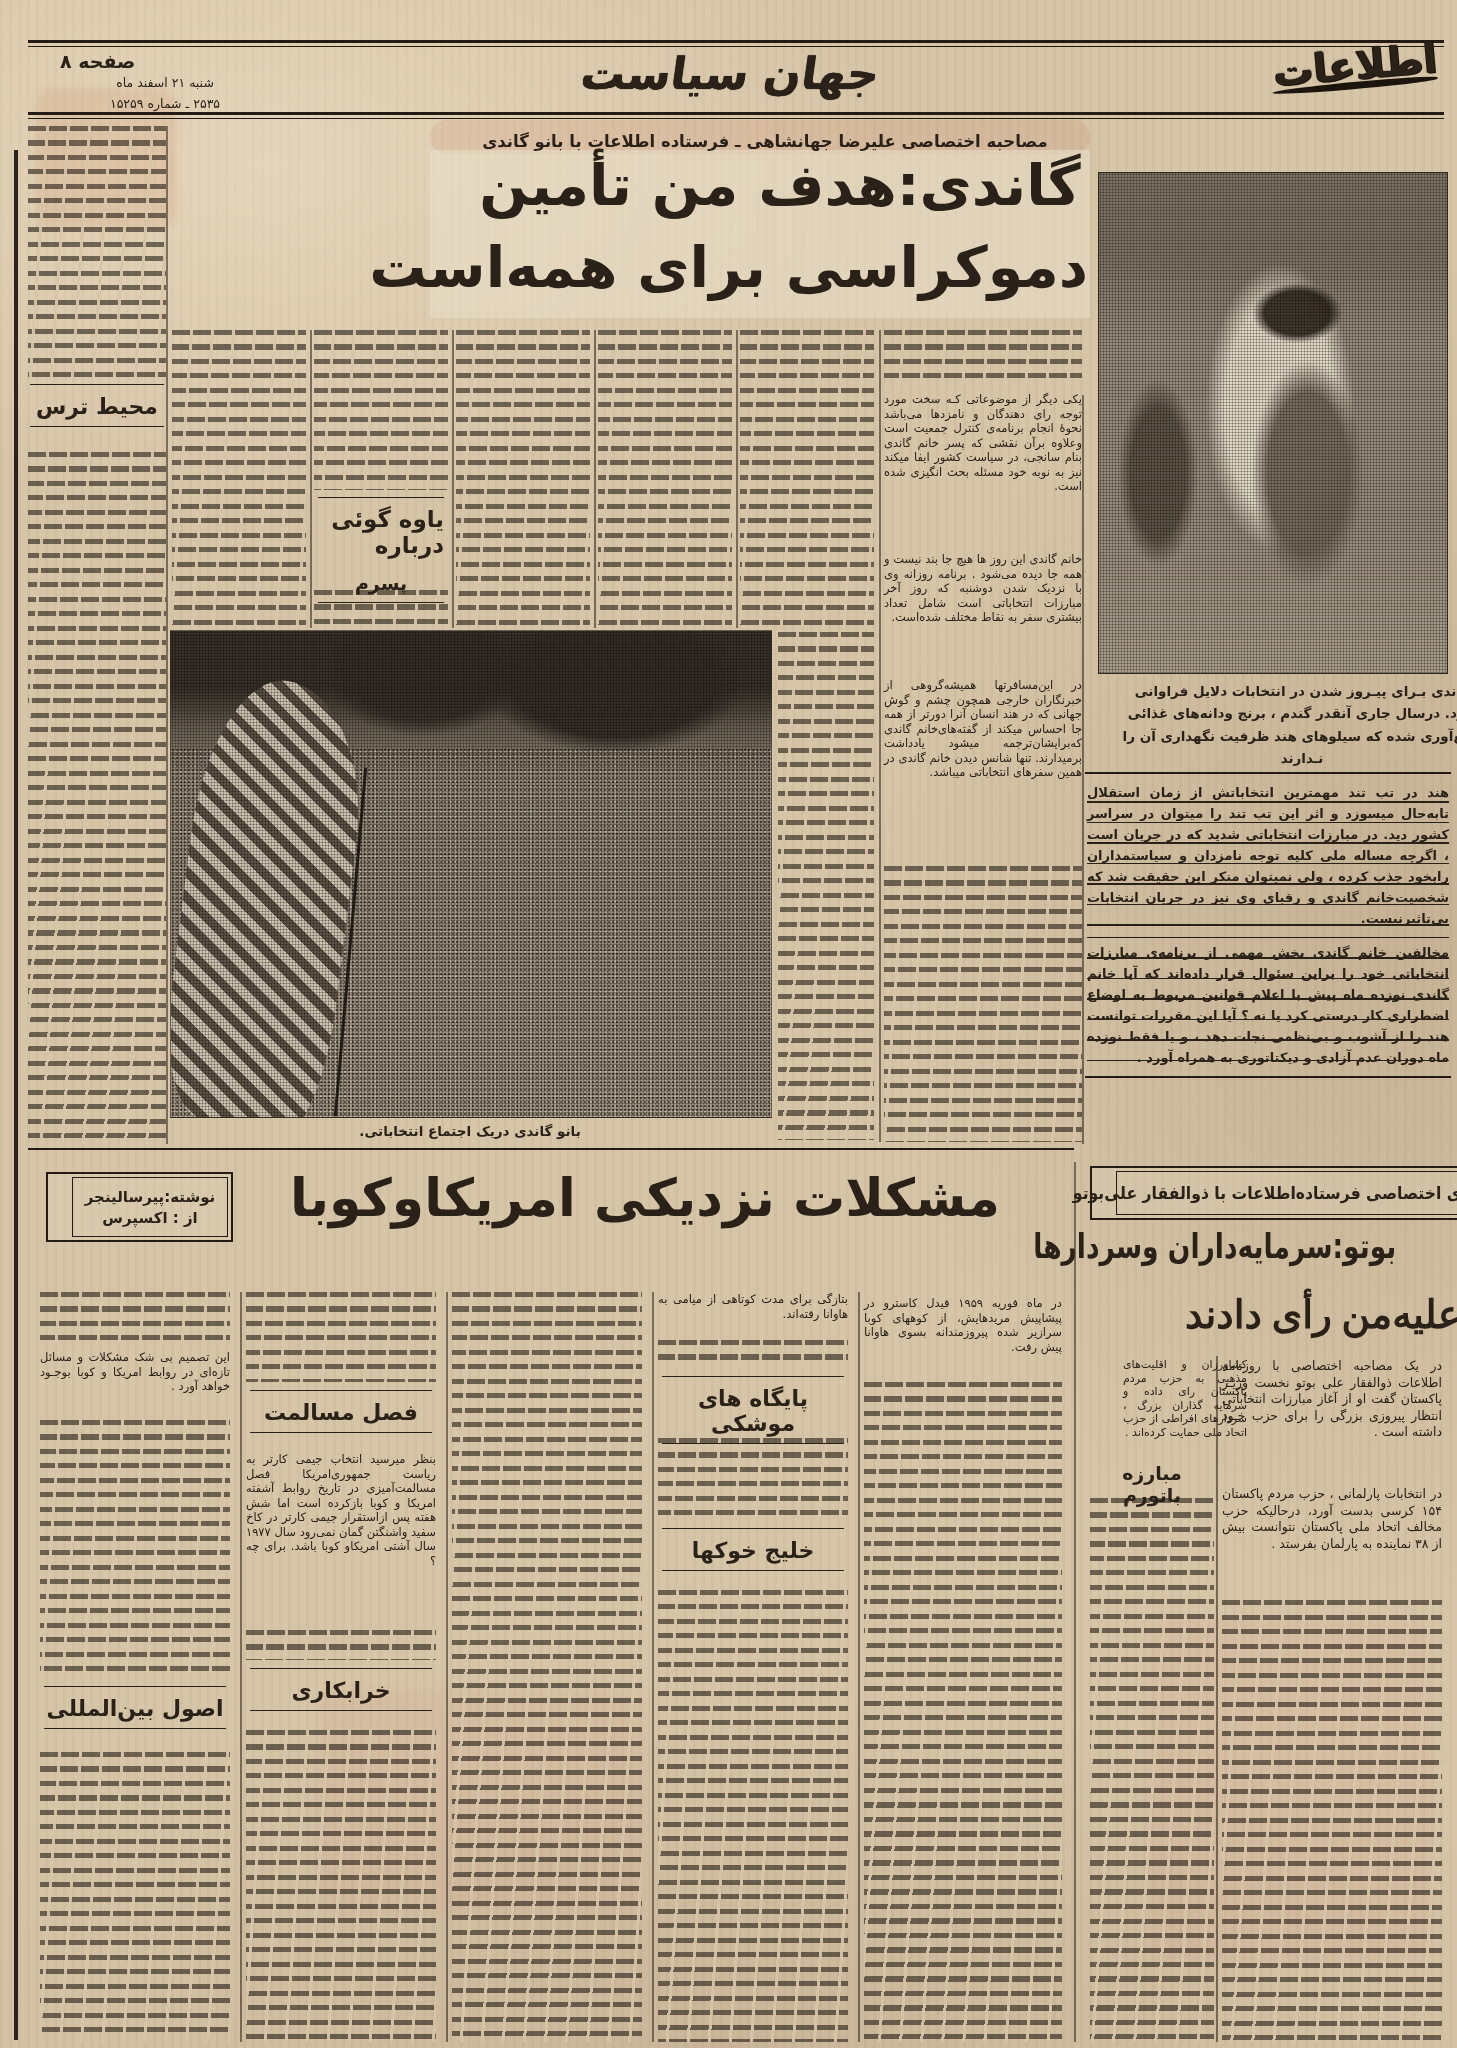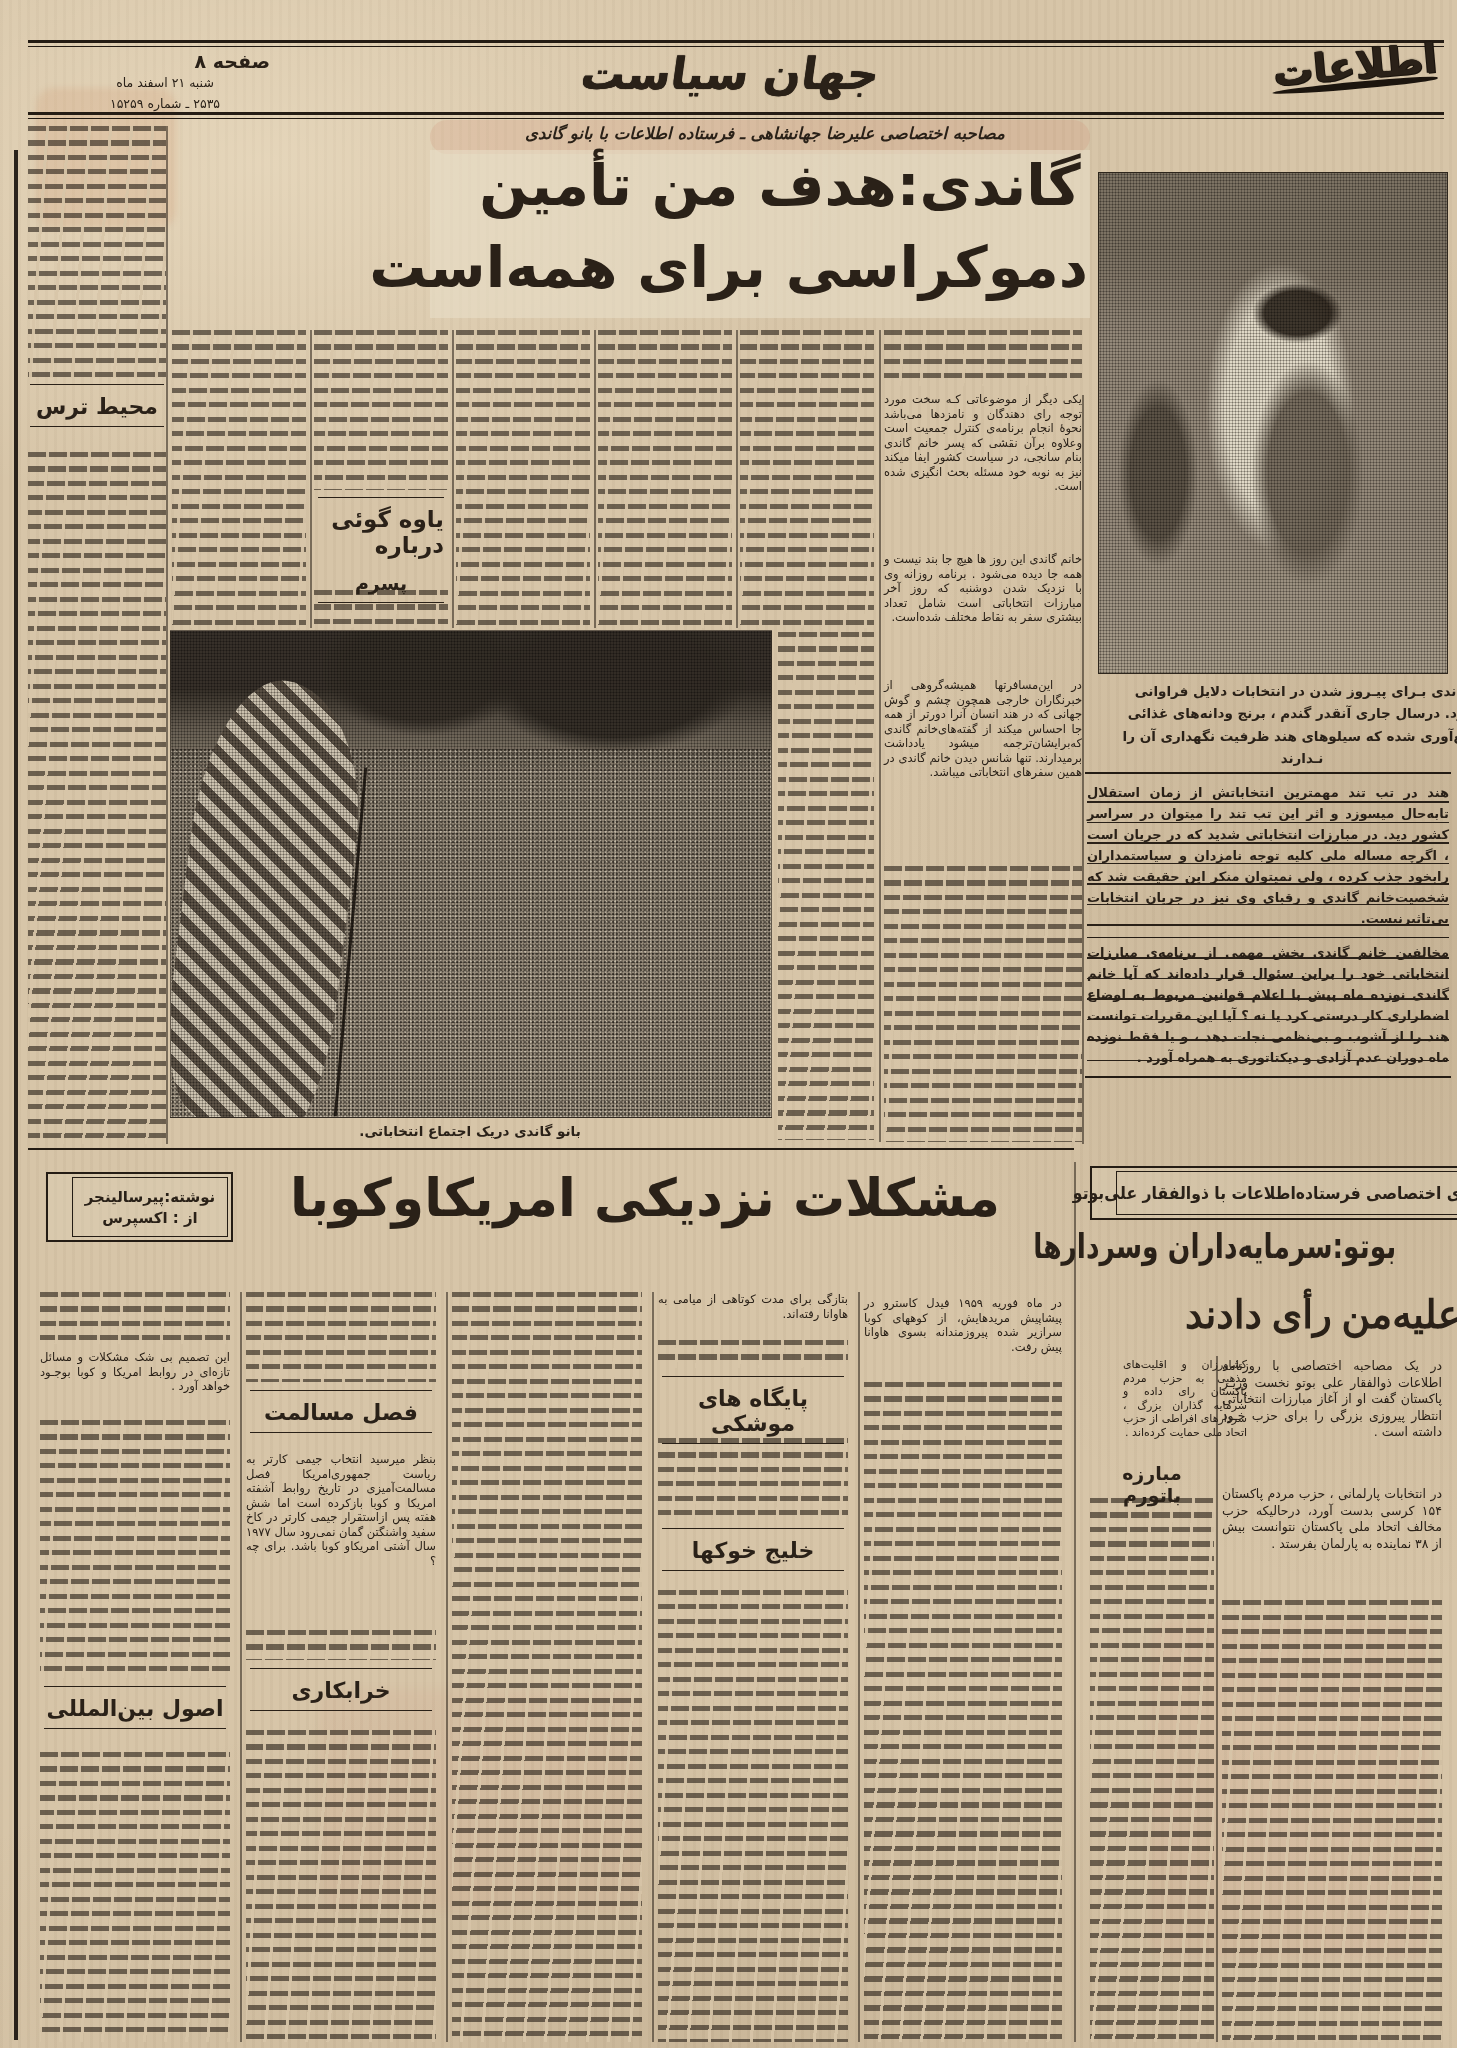--- a/index.html
+++ b/index.html
@@ -76,21 +76,21 @@
   .speaker{position:absolute;left:12px;top:10%;width:165px;height:92%;
     background:repeating-linear-gradient(38deg,#cfc5b2 0 9px,#5a5044 9px 18px);
     border-radius:46% 54% 22% 30% / 38% 34% 30% 26%;transform:rotate(7deg);opacity:.96;}
   .mic{position:absolute;left:178px;top:28%;width:3px;height:72%;background:#28211a;transform:rotate(5deg);}
   .kicker{font-weight:bold;font-size:16.5px;text-align:center;white-space:nowrap;}
   .section-title{font-weight:bold;font-size:44px;text-align:center;transform:skewX(-8deg);
     text-shadow:0 0 1px #2a2118,.5px 0 0 #2a2118;}
   .logo-text{font-weight:bold;font-size:40px;transform:rotate(-5deg);display:inline-block;
     text-shadow:0 0 1.5px #1c150e,1px 1px 0 #1c150e,-1px 0 0 #1c150e;}
   .logo-swash{display:block;height:7px;background:#1c150e;border-radius:60% 40% 50% 50%;margin-top:-6px;transform:rotate(-5deg);}
-  .pg-label{font-weight:bold;font-size:19px;text-align:right;}
+  .pg-label{font-weight:bold;font-size:19px;text-align:left;}
   .pg-small{font-size:12.5px;text-align:center;font-weight:500;line-height:1.7;}
 </style>
 </head>
 <body>
 
 <div class="page">
 
   <div class="abs drule z" style="left:28px;top:40px;width:1416px;"></div>
 
   <div class="abs z" style="left:1272px;top:42px;width:166px;height:74px;text-align:center;">
@@ -108,21 +108,21 @@
 
   <div class="abs drule z" style="left:28px;top:112px;width:1416px;"></div>
 
   <div class="abs edge" style="left:14px;top:150px;width:4px;height:1890px;"></div>
 
   <div class="abs tint" style="left:430px;top:120px;width:660px;height:34px;background:rgba(206,122,100,.16);"></div>
   <div class="abs tint" style="left:36px;top:88px;width:140px;height:140px;background:rgba(200,110,58,.12);filter:blur(3px);"></div>
   <div class="abs tint" style="left:1150px;top:1620px;width:280px;height:340px;background:rgba(205,120,100,.08);filter:blur(4px);"></div>
   <div class="abs tint" style="left:320px;top:1690px;width:320px;height:220px;background:rgba(205,120,100,.07);filter:blur(4px);"></div>
 
-  <div class="abs z kicker" style="left:440px;top:124px;width:650px;font-style:italic;">مصاحبه اختصاصی علیرضا جهانشاهی ـ فرستاده اطلاعات با بانو گاندی</div>
+  <div class="abs z kicker" style="left:440px;top:132px;width:650px;">مصاحبه اختصاصی علیرضا جهانشاهی ـ فرستاده اطلاعات با بانو گاندی</div>
 
   <div class="abs" style="left:430px;top:150px;width:660px;height:168px;background:rgba(234,224,202,.55);"></div>
   <div class="abs z h-big" style="left:470px;top:152px;width:620px;font-size:57px;">گاندی:هدف من تأمین</div>
   <div class="abs z h-big" style="left:438px;top:234px;width:650px;font-size:57px;">دموکراسی برای همه‌است</div>
 
   <div class="abs photo photo-gandhi z" style="left:1098px;top:172px;width:348px;height:500px;">
     <div class="dots"></div>
   </div>
   <div class="abs z caption" style="left:1085px;top:680px;width:362px;padding-left:36px;">گاندی بـرای پیـروز شدن در انتخابات دلایل فراوانی دارد. درسال جاری آنقدر گندم ، برنج ودانه‌های غذائی جمع‌آوری شده که سیلوهای هند ظرفیت نگهداری آن را نـدارند</div>
 

